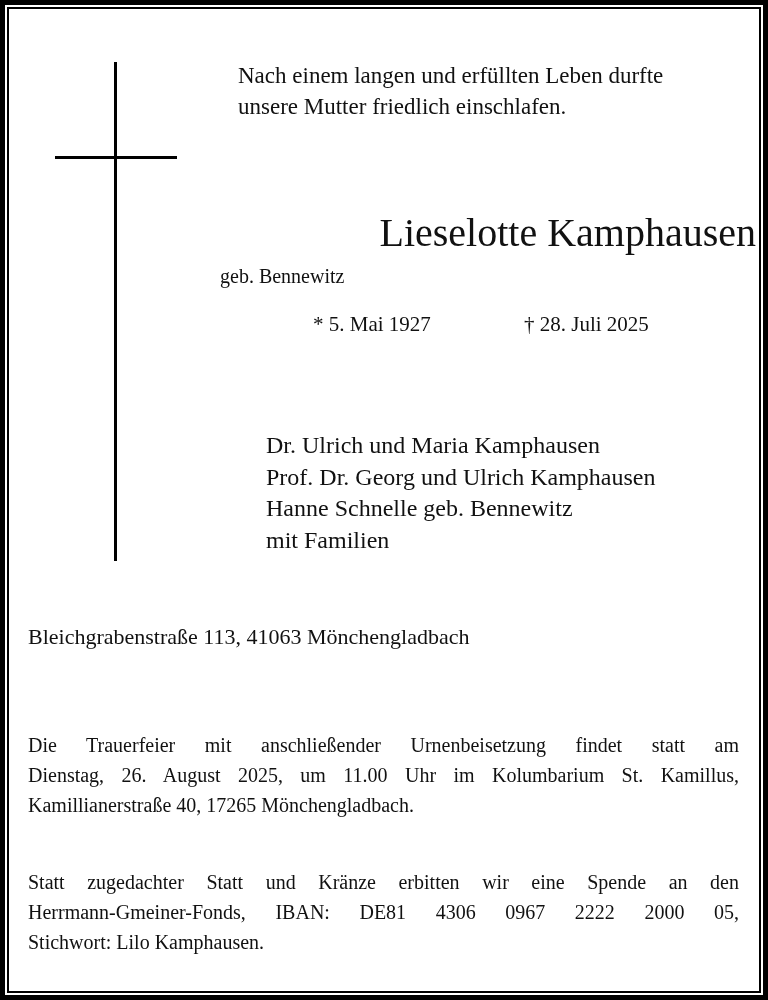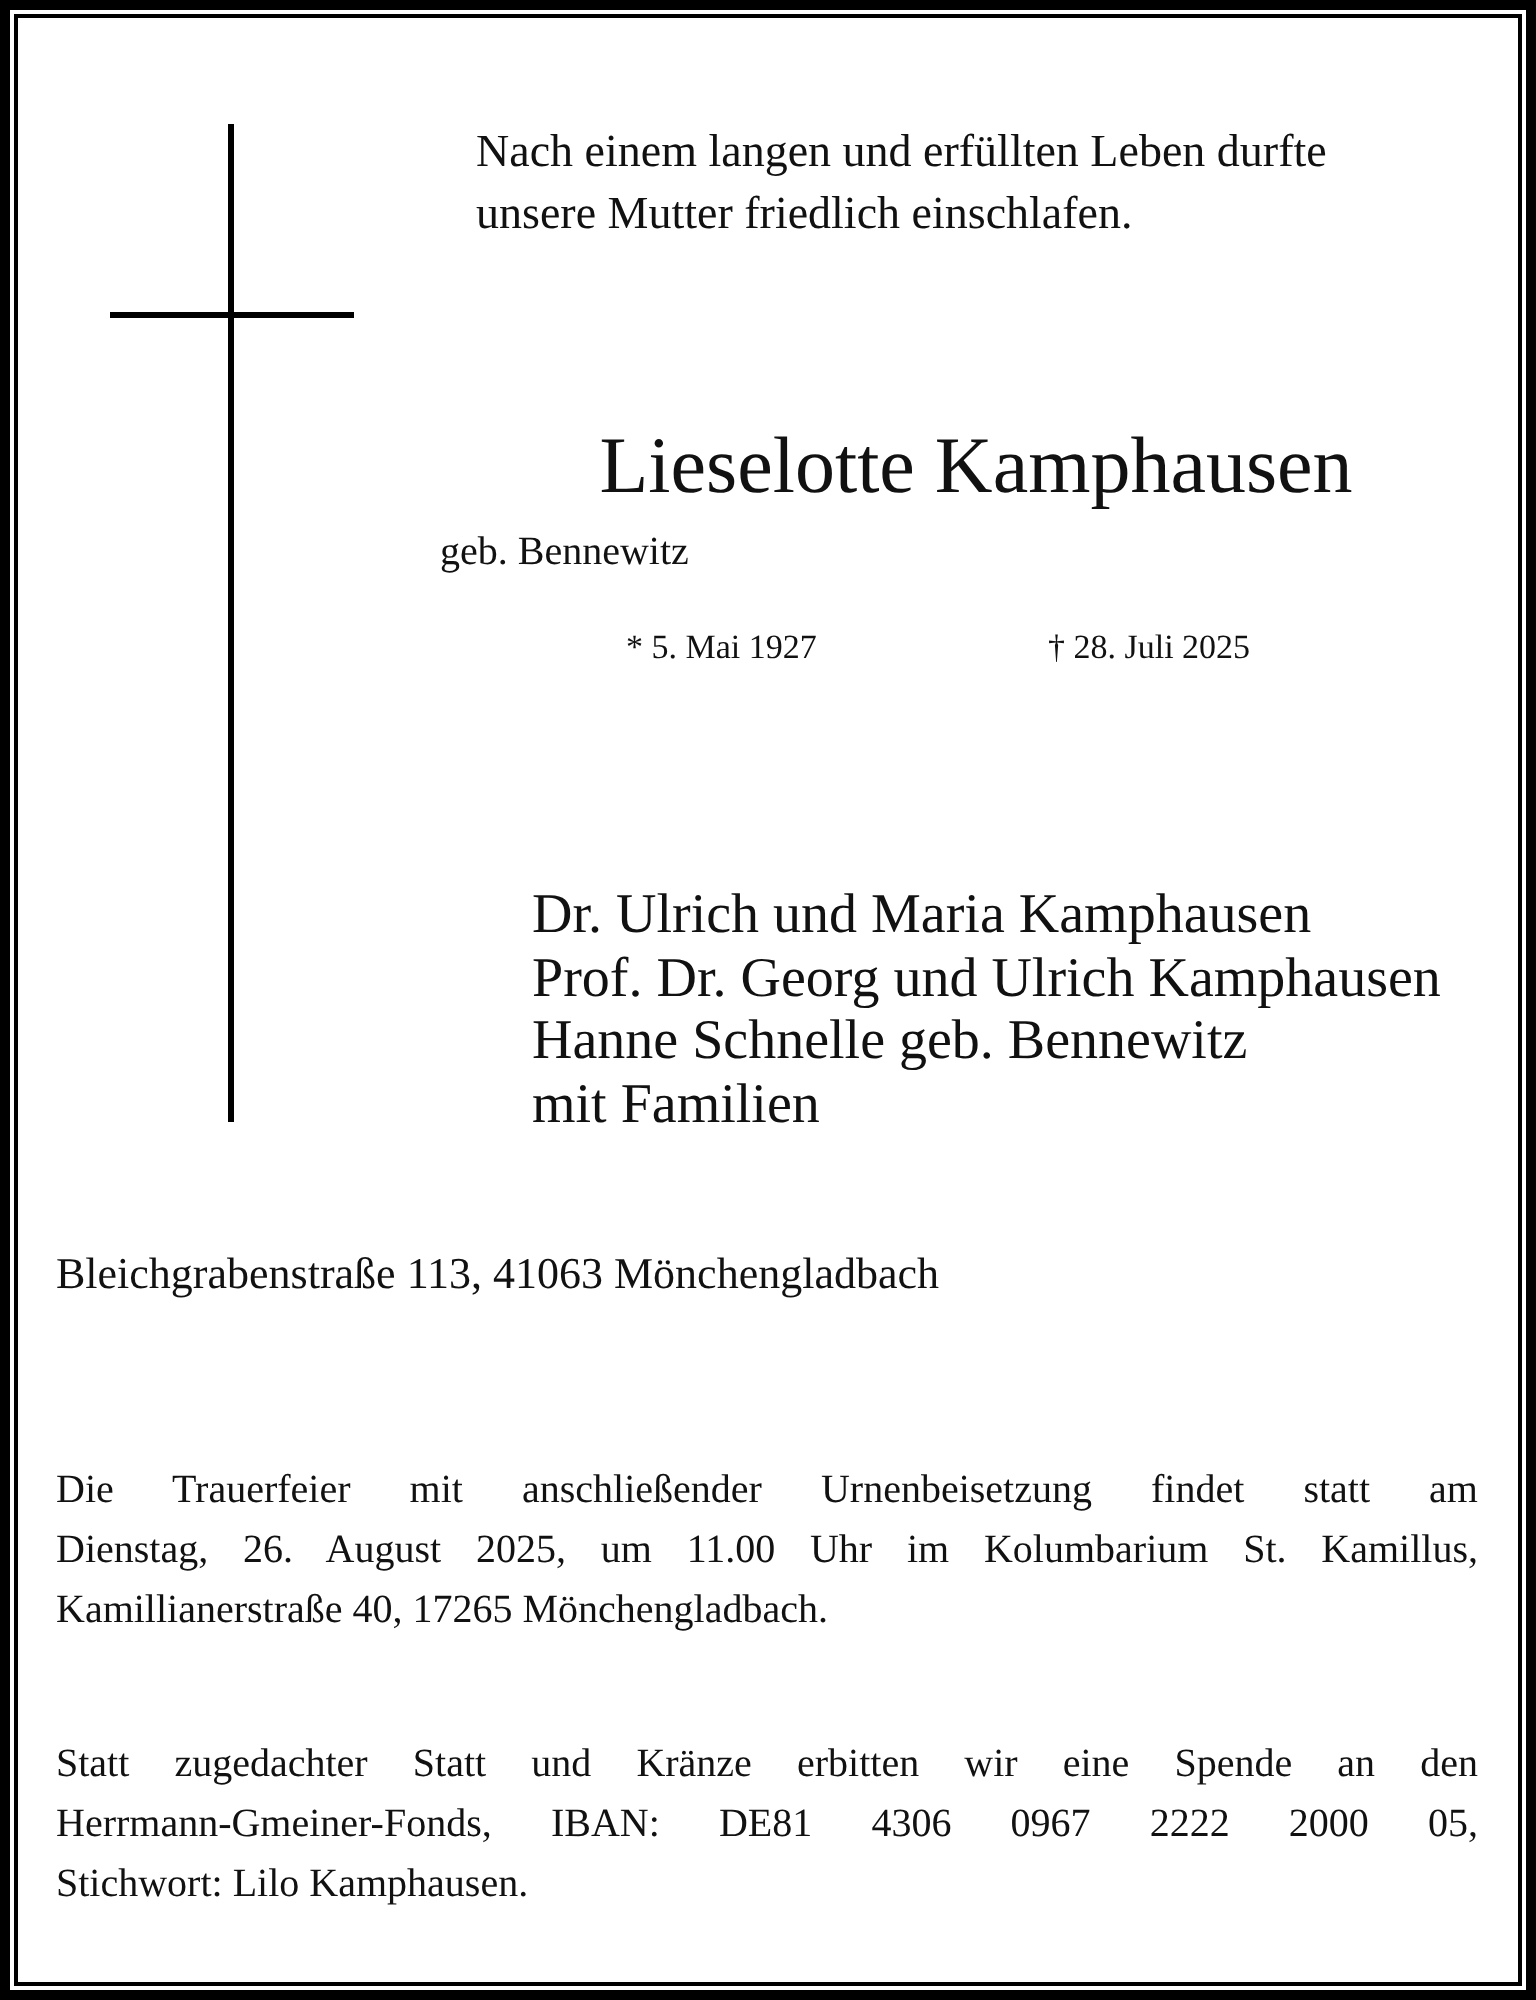--- a/index.html
+++ b/index.html
@@ -44,45 +44,45 @@
     .intro {
       position: absolute;
       left: 238px; top: 60px;
       font-size: 23px;
       line-height: 31px;
     }
     .name {
       position: absolute;
       left: 220px; top: 208px;
       width: 536px;
-      text-align: center;
+      text-align: right;
       font-size: 40px;
       line-height: 50px;
     }
     .maiden {
       position: absolute;
       left: 220px; top: 263px;
       width: 536px;
       text-align: left;
       font-size: 20px;
       line-height: 26px;
     }
     .dates {
       position: absolute;
       top: 310px;
-      font-size: 17px;
+      font-size: 21px;
       line-height: 28px;
       white-space: nowrap;
     }
     .dates.birth { left: 313px; }
     .dates.death { left: 524px; }
     .mourners {
       position: absolute;
-      left: 266px; top: 442px;
-      font-size: 28px;
+      left: 266px; top: 430px;
+      font-size: 24px;
       line-height: 31.5px;
     }
     .mourners div { white-space: nowrap; }
     .address {
       position: absolute;
       left: 28px; top: 621px;
       font-size: 22px;
       line-height: 31px;
     }
     .justified {

